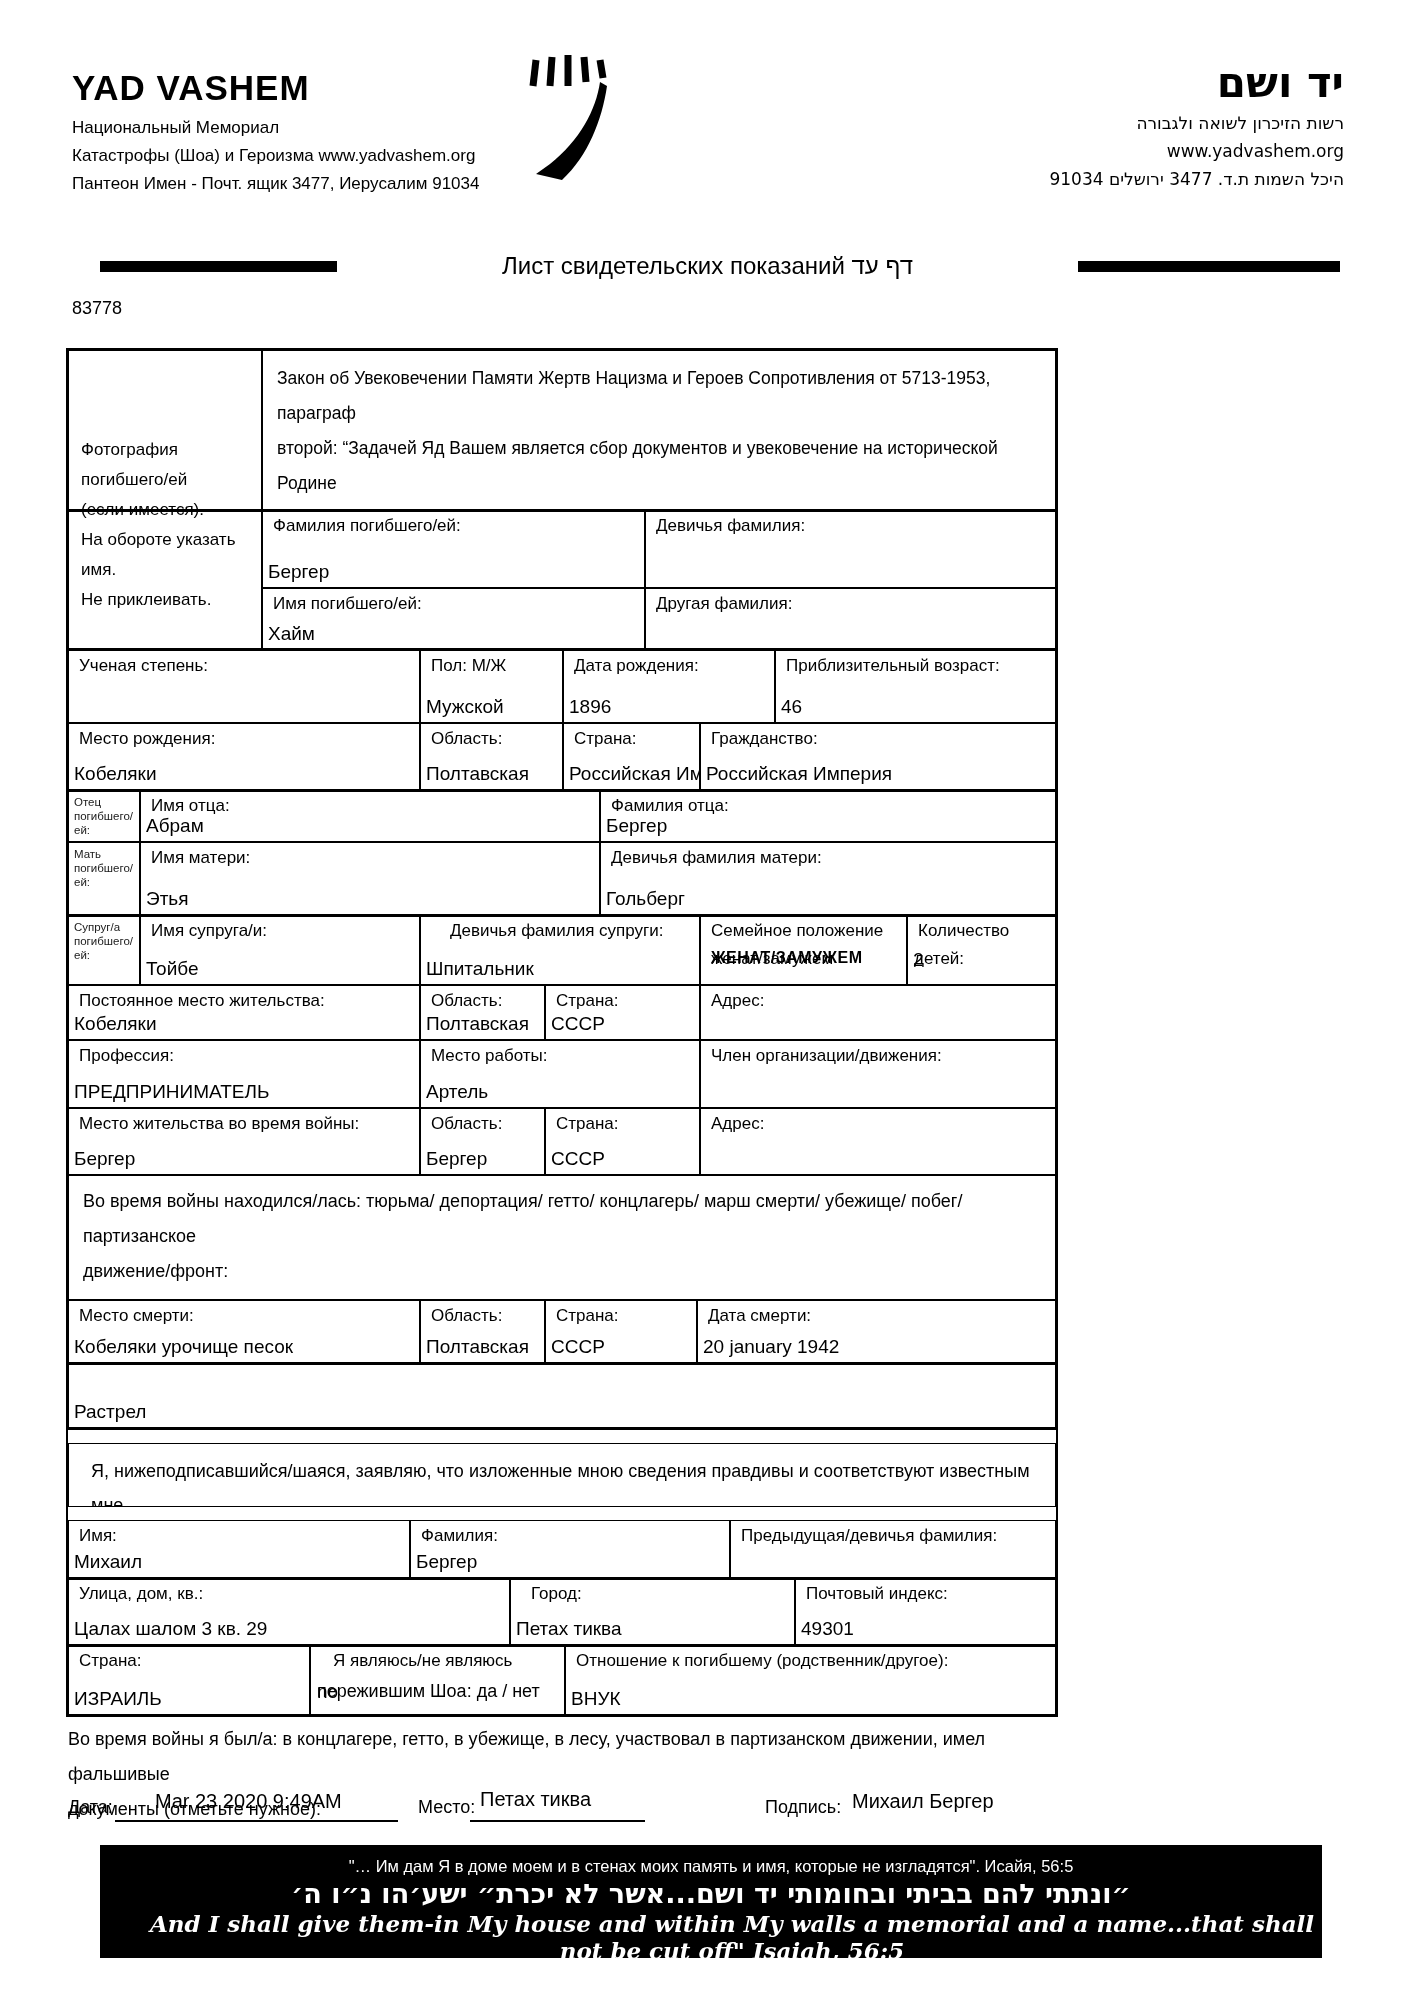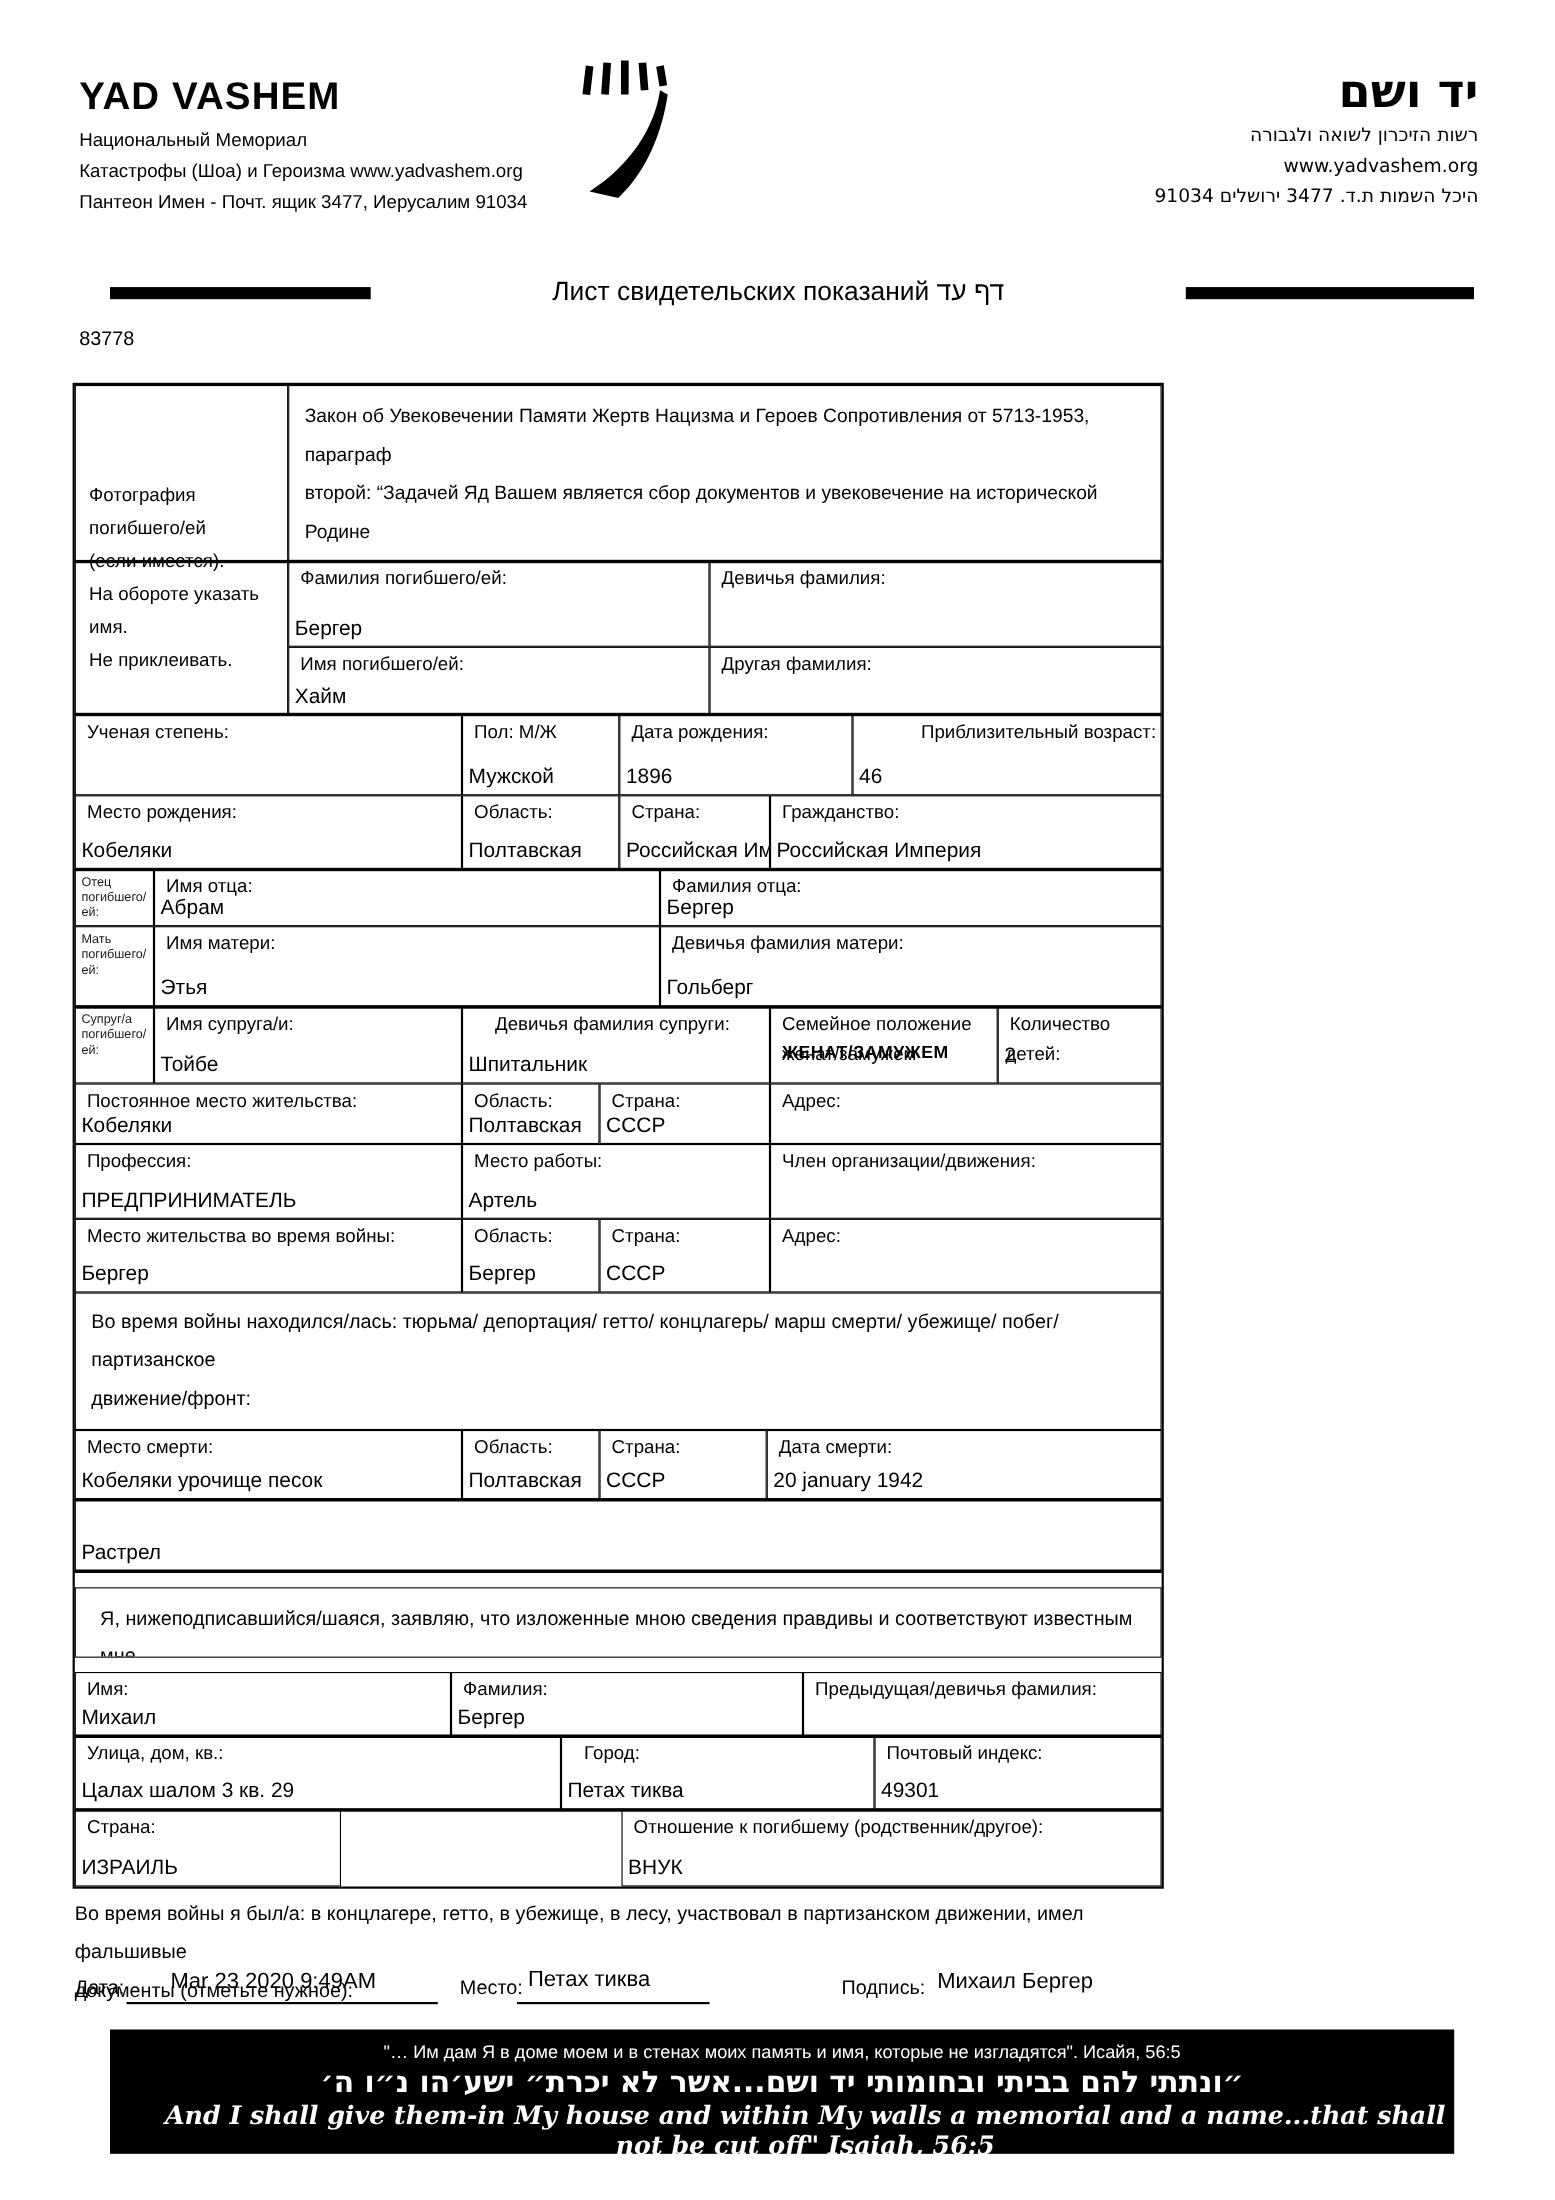--- a/index.html
+++ b/index.html
@@ -93,21 +93,21 @@
     <div class="lbl">Ученая степень:</div>
   </div>
   <div class="cell" style="left:420px;top:650px;width:143px;height:73px;">
     <div class="lbl">Пол: М/Ж</div>
     <div class="val">Мужской</div>
   </div>
   <div class="cell" style="left:563px;top:650px;width:212px;height:73px;">
     <div class="lbl">Дата рождения:</div>
     <div class="val">1896</div>
   </div>
-  <div class="cell" style="left:775px;top:650px;width:281px;height:73px;text-align:right;">
+  <div class="cell" style="left:775px;top:650px;width:281px;height:73px;">
     <div class="lbl">Приблизительный возраст:</div>
     <div class="val">46</div>
   </div>
 
   <div class="cell" style="left:68px;top:723px;width:352px;height:67px;">
     <div class="lbl">Место рождения:</div>
     <div class="val">Кобеляки</div>
   </div>
   <div class="cell" style="left:420px;top:723px;width:143px;height:67px;">
     <div class="lbl">Область:</div>
@@ -274,20 +274,27 @@
     <div class="val">Петах тиква</div>
   </div>
   <div class="cell" style="left:795px;top:1578px;width:261px;height:67px;">
     <div class="lbl">Почтовый индекс:</div>
     <div class="val">49301</div>
   </div>
 
   <div class="cell" style="left:68px;top:1645px;width:242px;height:70px;">
     <div class="lbl">Страна:</div>
     <div class="val">ИЗРАИЛЬ</div>
+  </div>
+  <div class="cell" style="left:310px;top:1645px;width:255px;height:70px;">
+    <div class="lbl" style="padding-left:22px;">Я являюсь/не являюсь</div>
+    <div class="ovl-wrap" style="margin:10px 0 0 6px;font-size:18px;height:22px;">
+      <span>пережившим Шоа: да / нет</span>
+      <span class="ovl" style="font-size:19px;">no</span>
+    </div>
   </div>
   <div class="cell" style="left:565px;top:1645px;width:491px;height:70px;">
     <div class="lbl">Отношение к погибшему (родственник/другое):</div>
     <div class="val">ВНУК</div>
   </div>
 
   <div class="hline" style="left:68px;top:509px;width:988px;"></div>
   <div class="hline" style="left:68px;top:648px;width:988px;"></div>
   <div class="hline" style="left:68px;top:789px;width:988px;"></div>
   <div class="hline" style="left:68px;top:914px;width:988px;"></div>

